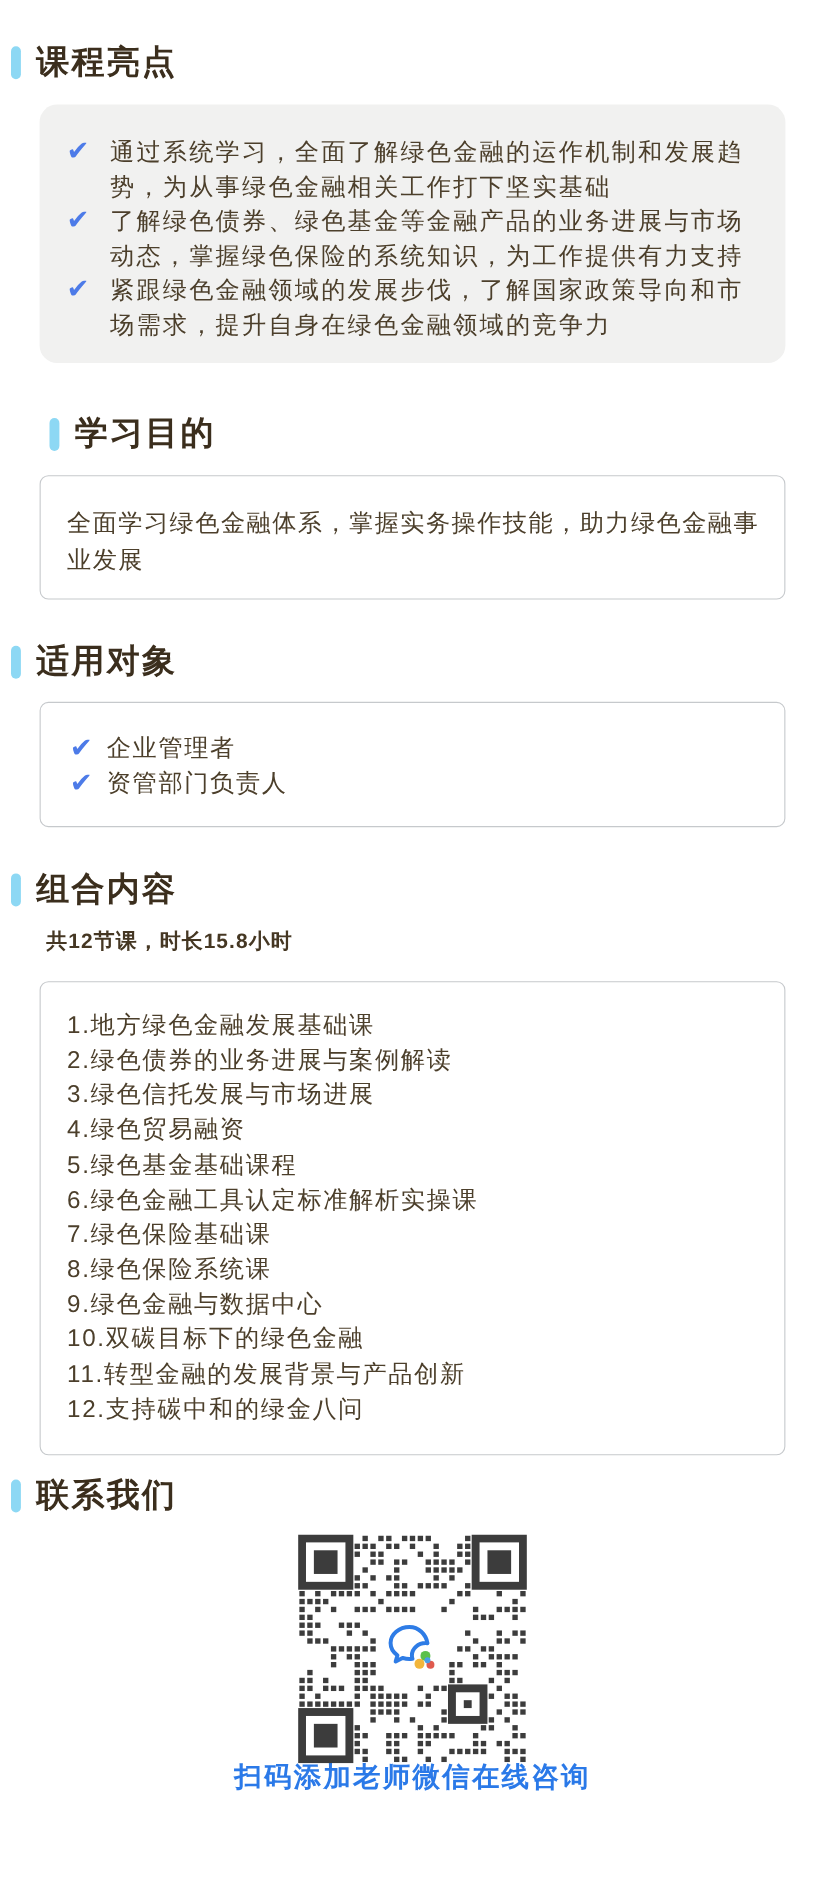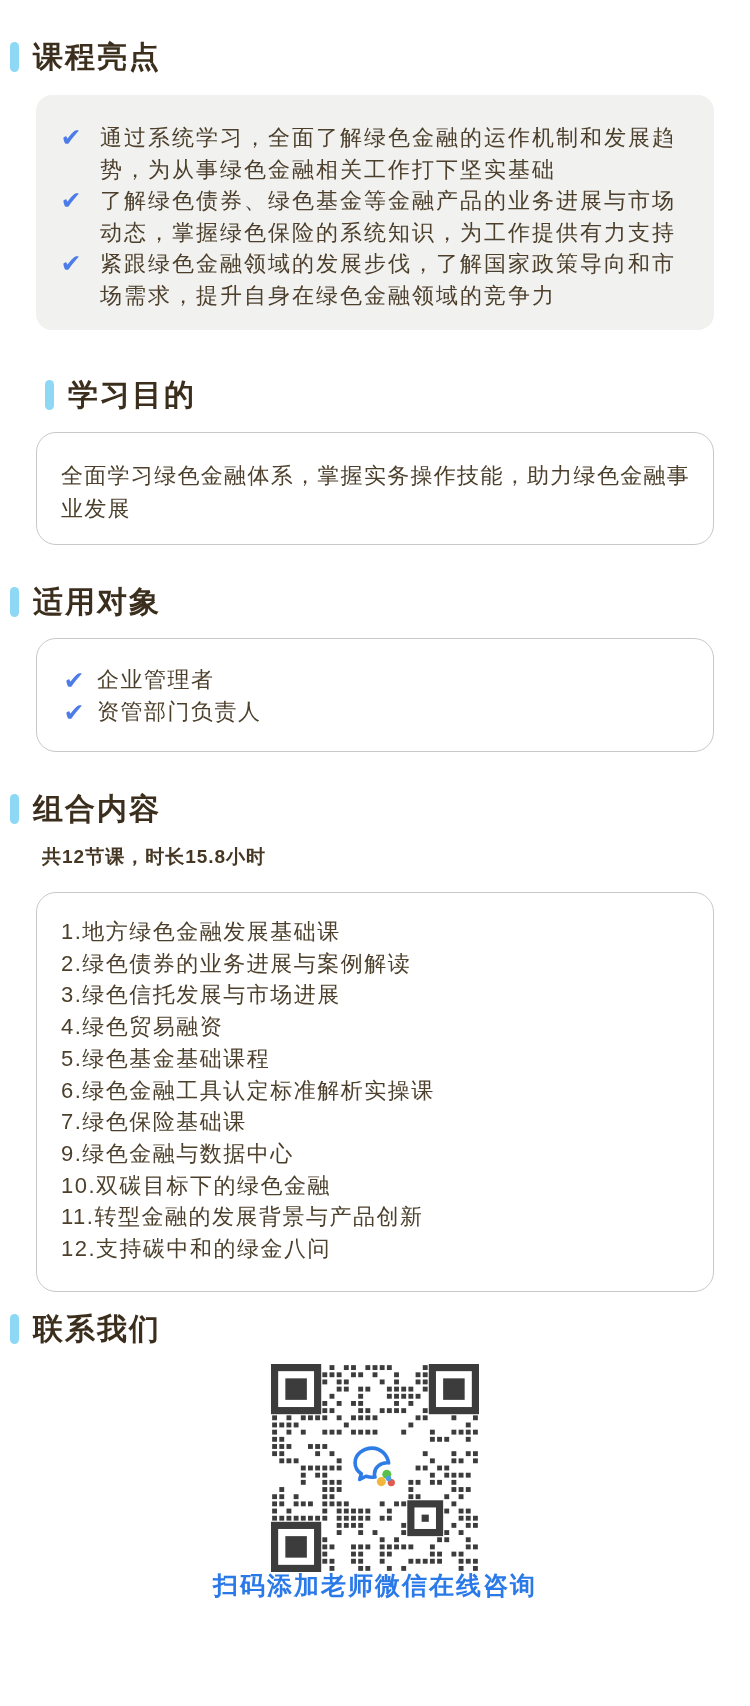--- a/index.html
+++ b/index.html
@@ -26,21 +26,21 @@
     color:var(--heading_text);letter-spacing:2px;
   }
   
   .s-highlights .sec-header{margin-top:42px;}
   .card{margin-left:36px;width:678px;}
   .gray-card{
     margin-top:23px;background:var(--card_bg_gray);border-radius:16px;
     padding:27px 36px 19px 22px;
   }
   .white-card{
-    background:#fff;border:1.5px solid var(--card_border);border-radius:20px;
+    background:#fff;border:1.5px solid var(--card_border);border-radius:8px;
   }
   .checklist{list-style:none;}
   .check-item{display:flex;align-items:flex-start;}
   .check-icon{
     width:26px;margin-right:16px;flex-shrink:0;color:var(--check);
     font-size:25px;text-align:center;
   }
   .gray-card .check-item{line-height:31.5px;}
   .gray-card .check-icon{line-height:31.5px;}
   .gray-card .check-text{font-size:22px;letter-spacing:2px;line-height:31.5px;color:var(--body_text);}
@@ -155,20 +155,21 @@
           <li class="course-item">3.绿色信托发展与市场进展</li>
 
           <li class="course-item">4.绿色贸易融资</li>
 
           <li class="course-item">5.绿色基金基础课程</li>
 
           <li class="course-item">6.绿色金融工具认定标准解析实操课</li>
 
           <li class="course-item">7.绿色保险基础课</li>
 
+          <li class="course-item">8.绿色保险系统课</li>
 
           <li class="course-item">9.绿色金融与数据中心</li>
 
           <li class="course-item">10.双碳目标下的绿色金融</li>
 
           <li class="course-item">11.转型金融的发展背景与产品创新</li>
 
           <li class="course-item">12.支持碳中和的绿金八问</li>
         </ol>
     </div>

